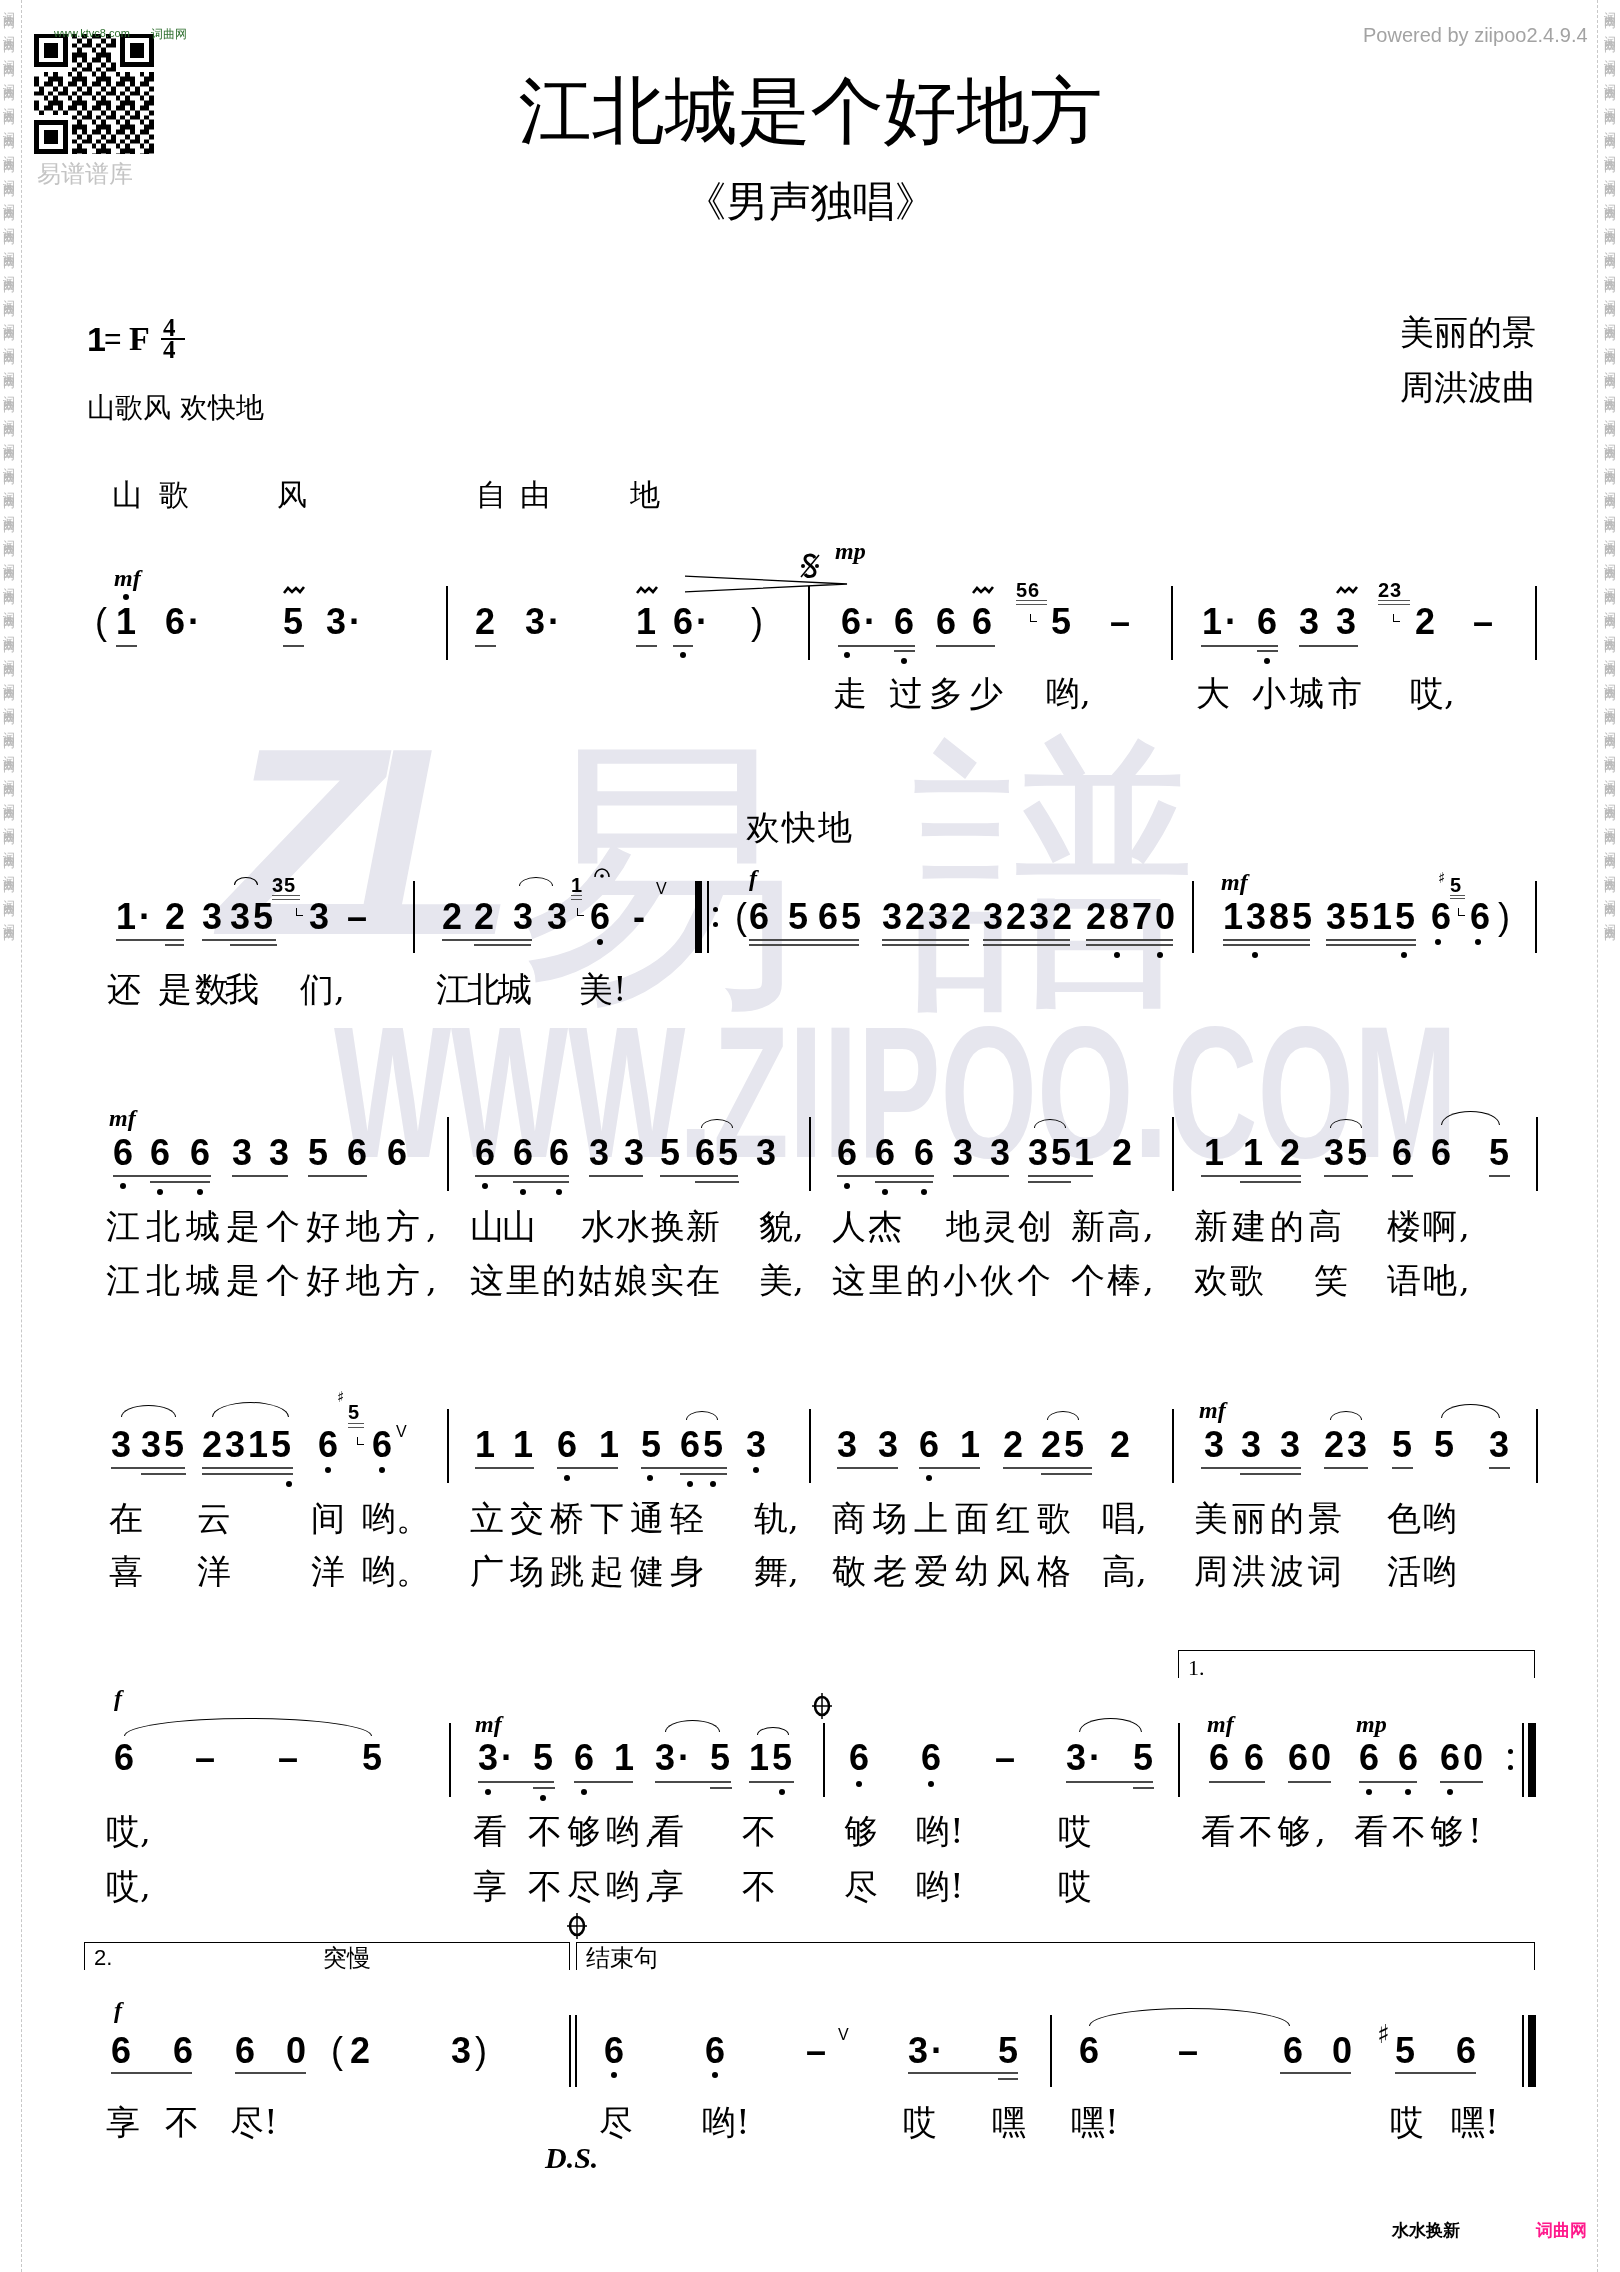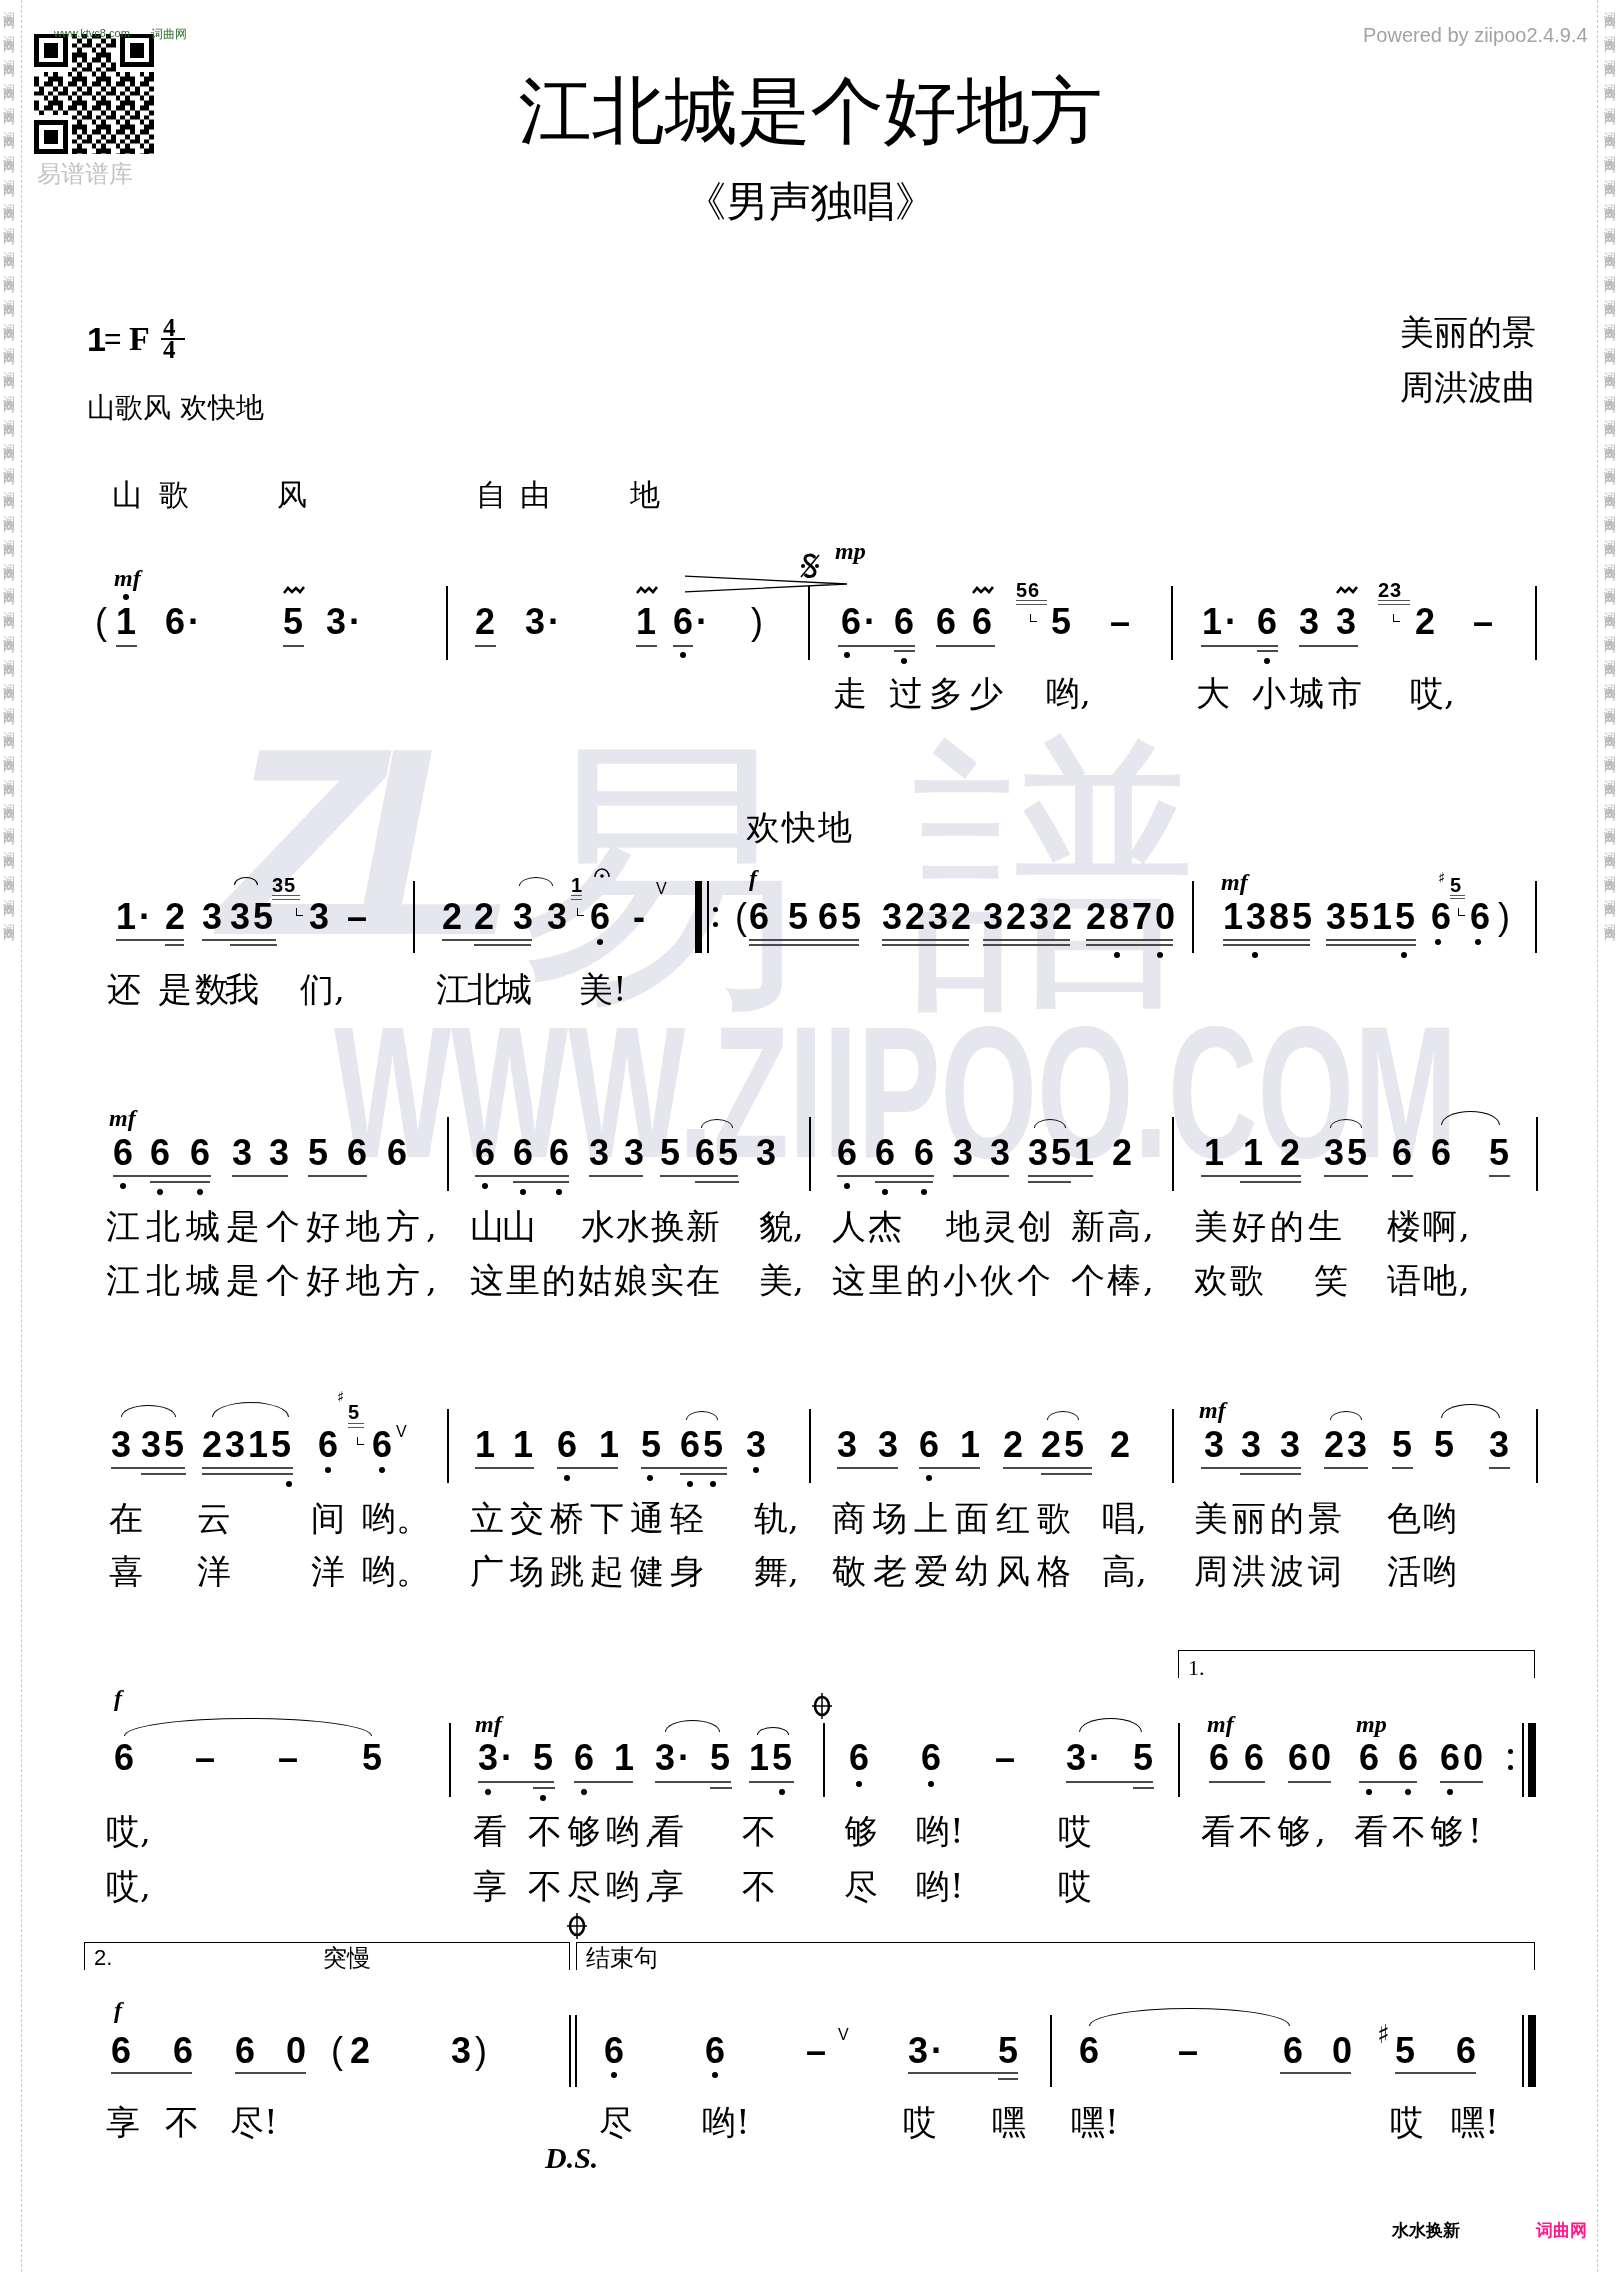--- a/index.html
+++ b/index.html
@@ -342,21 +342,21 @@
 <i class="sl" style="left:1330px;top:1119px;width:32px;height:9px"></i>
 <i class="sl" style="left:1441px;top:1111px;width:59px;height:14px"></i>
 
 <span class="ly" style="left:106px;top:1209px;letter-spacing:6px">江北城是个好地方,</span>
 <span class="ly" style="left:470px;top:1209px;letter-spacing:-2px">山山</span>
 <span class="ly" style="left:581px;top:1209px;letter-spacing:1px">水水换新</span>
 <span class="ly" style="left:759px;top:1209px">貌,</span>
 <span class="ly" style="left:832px;top:1209px;letter-spacing:2px">人杰</span>
 <span class="ly" style="left:946px;top:1209px;letter-spacing:2px">地灵创</span>
 <span class="ly" style="left:1071px;top:1209px;letter-spacing:2px">新高,</span>
-<span class="ly" style="left:1194px;top:1209px;letter-spacing:4px">美好的生</span>
+<span class="ly" style="left:1194px;top:1209px;letter-spacing:4px">新建的高</span>
 <span class="ly" style="left:1387px;top:1209px;letter-spacing:2px">楼啊,</span>
 <span class="ly" style="left:106px;top:1263px;letter-spacing:6px">江北城是个好地方,</span>
 <span class="ly" style="left:470px;top:1263px;letter-spacing:2px">这里的姑娘实在</span>
 <span class="ly" style="left:759px;top:1263px">美,</span>
 <span class="ly" style="left:832px;top:1263px;letter-spacing:3px">这里的小伙个</span>
 <span class="ly" style="left:1071px;top:1263px;letter-spacing:2px">个棒,</span>
 <span class="ly" style="left:1194px;top:1263px;letter-spacing:2px">欢歌</span>
 <span class="ly" style="left:1314px;top:1263px">笑</span>
 <span class="ly" style="left:1387px;top:1263px;letter-spacing:2px">语吔,</span>
 </div>

